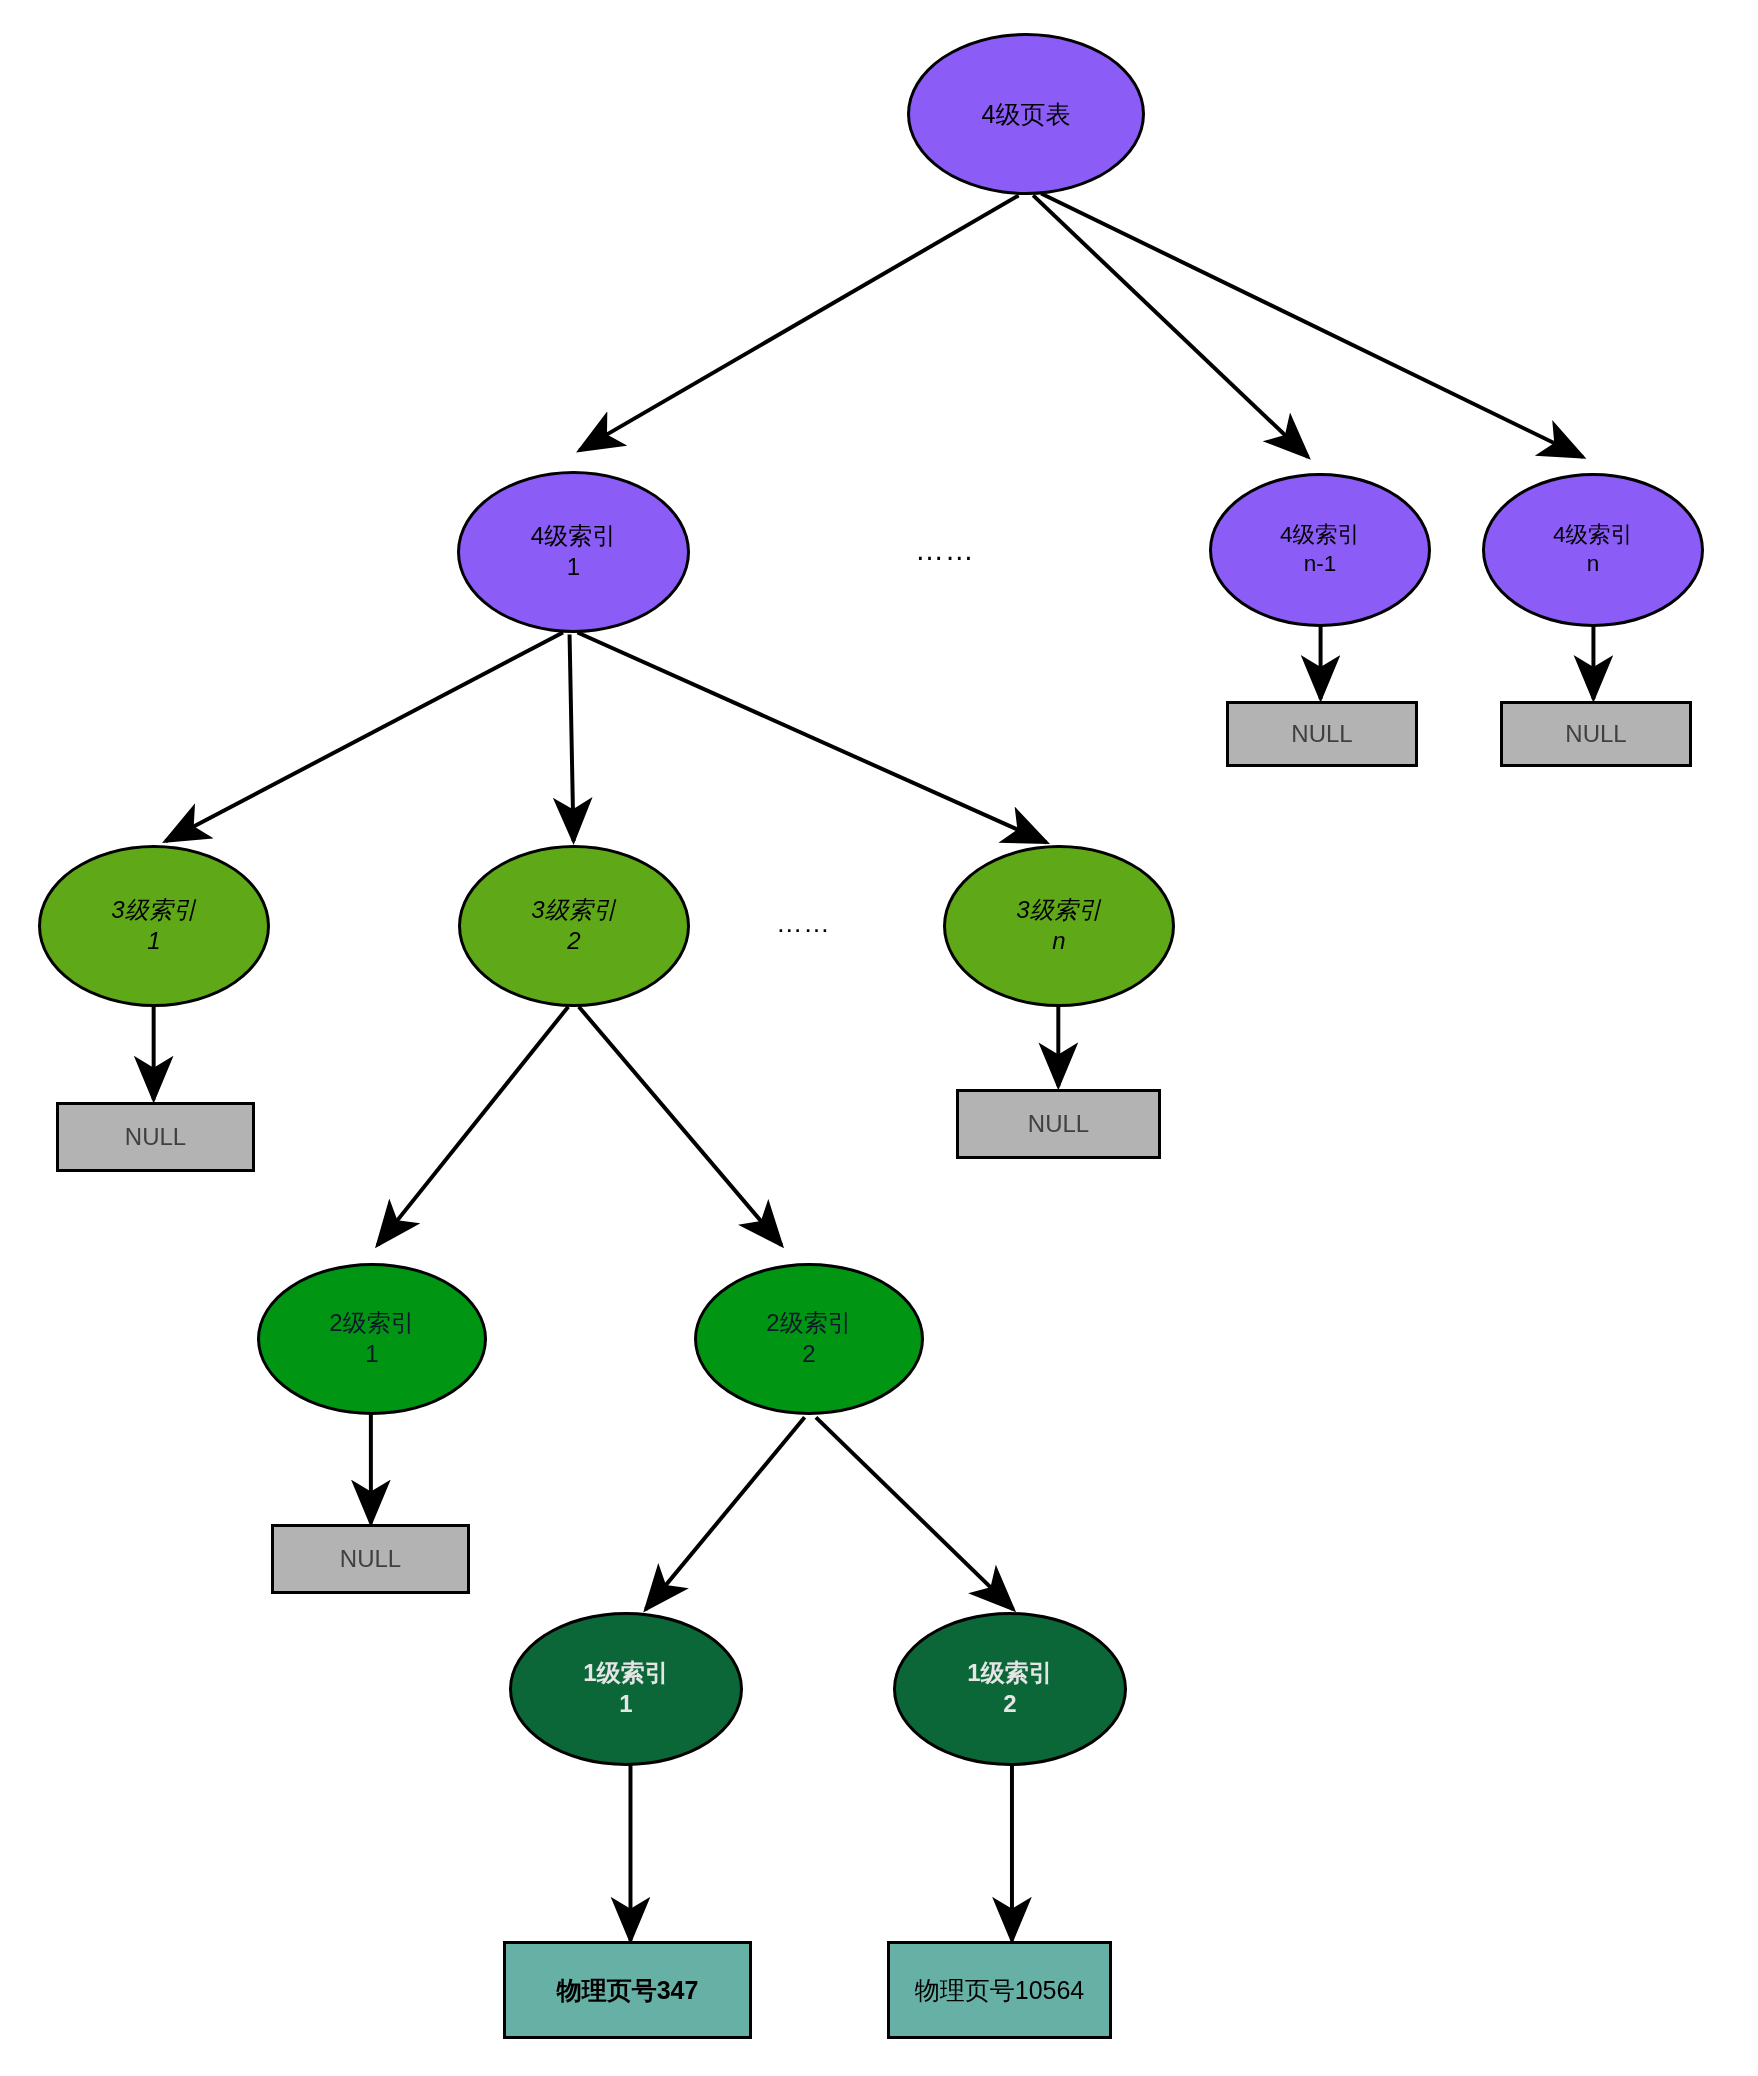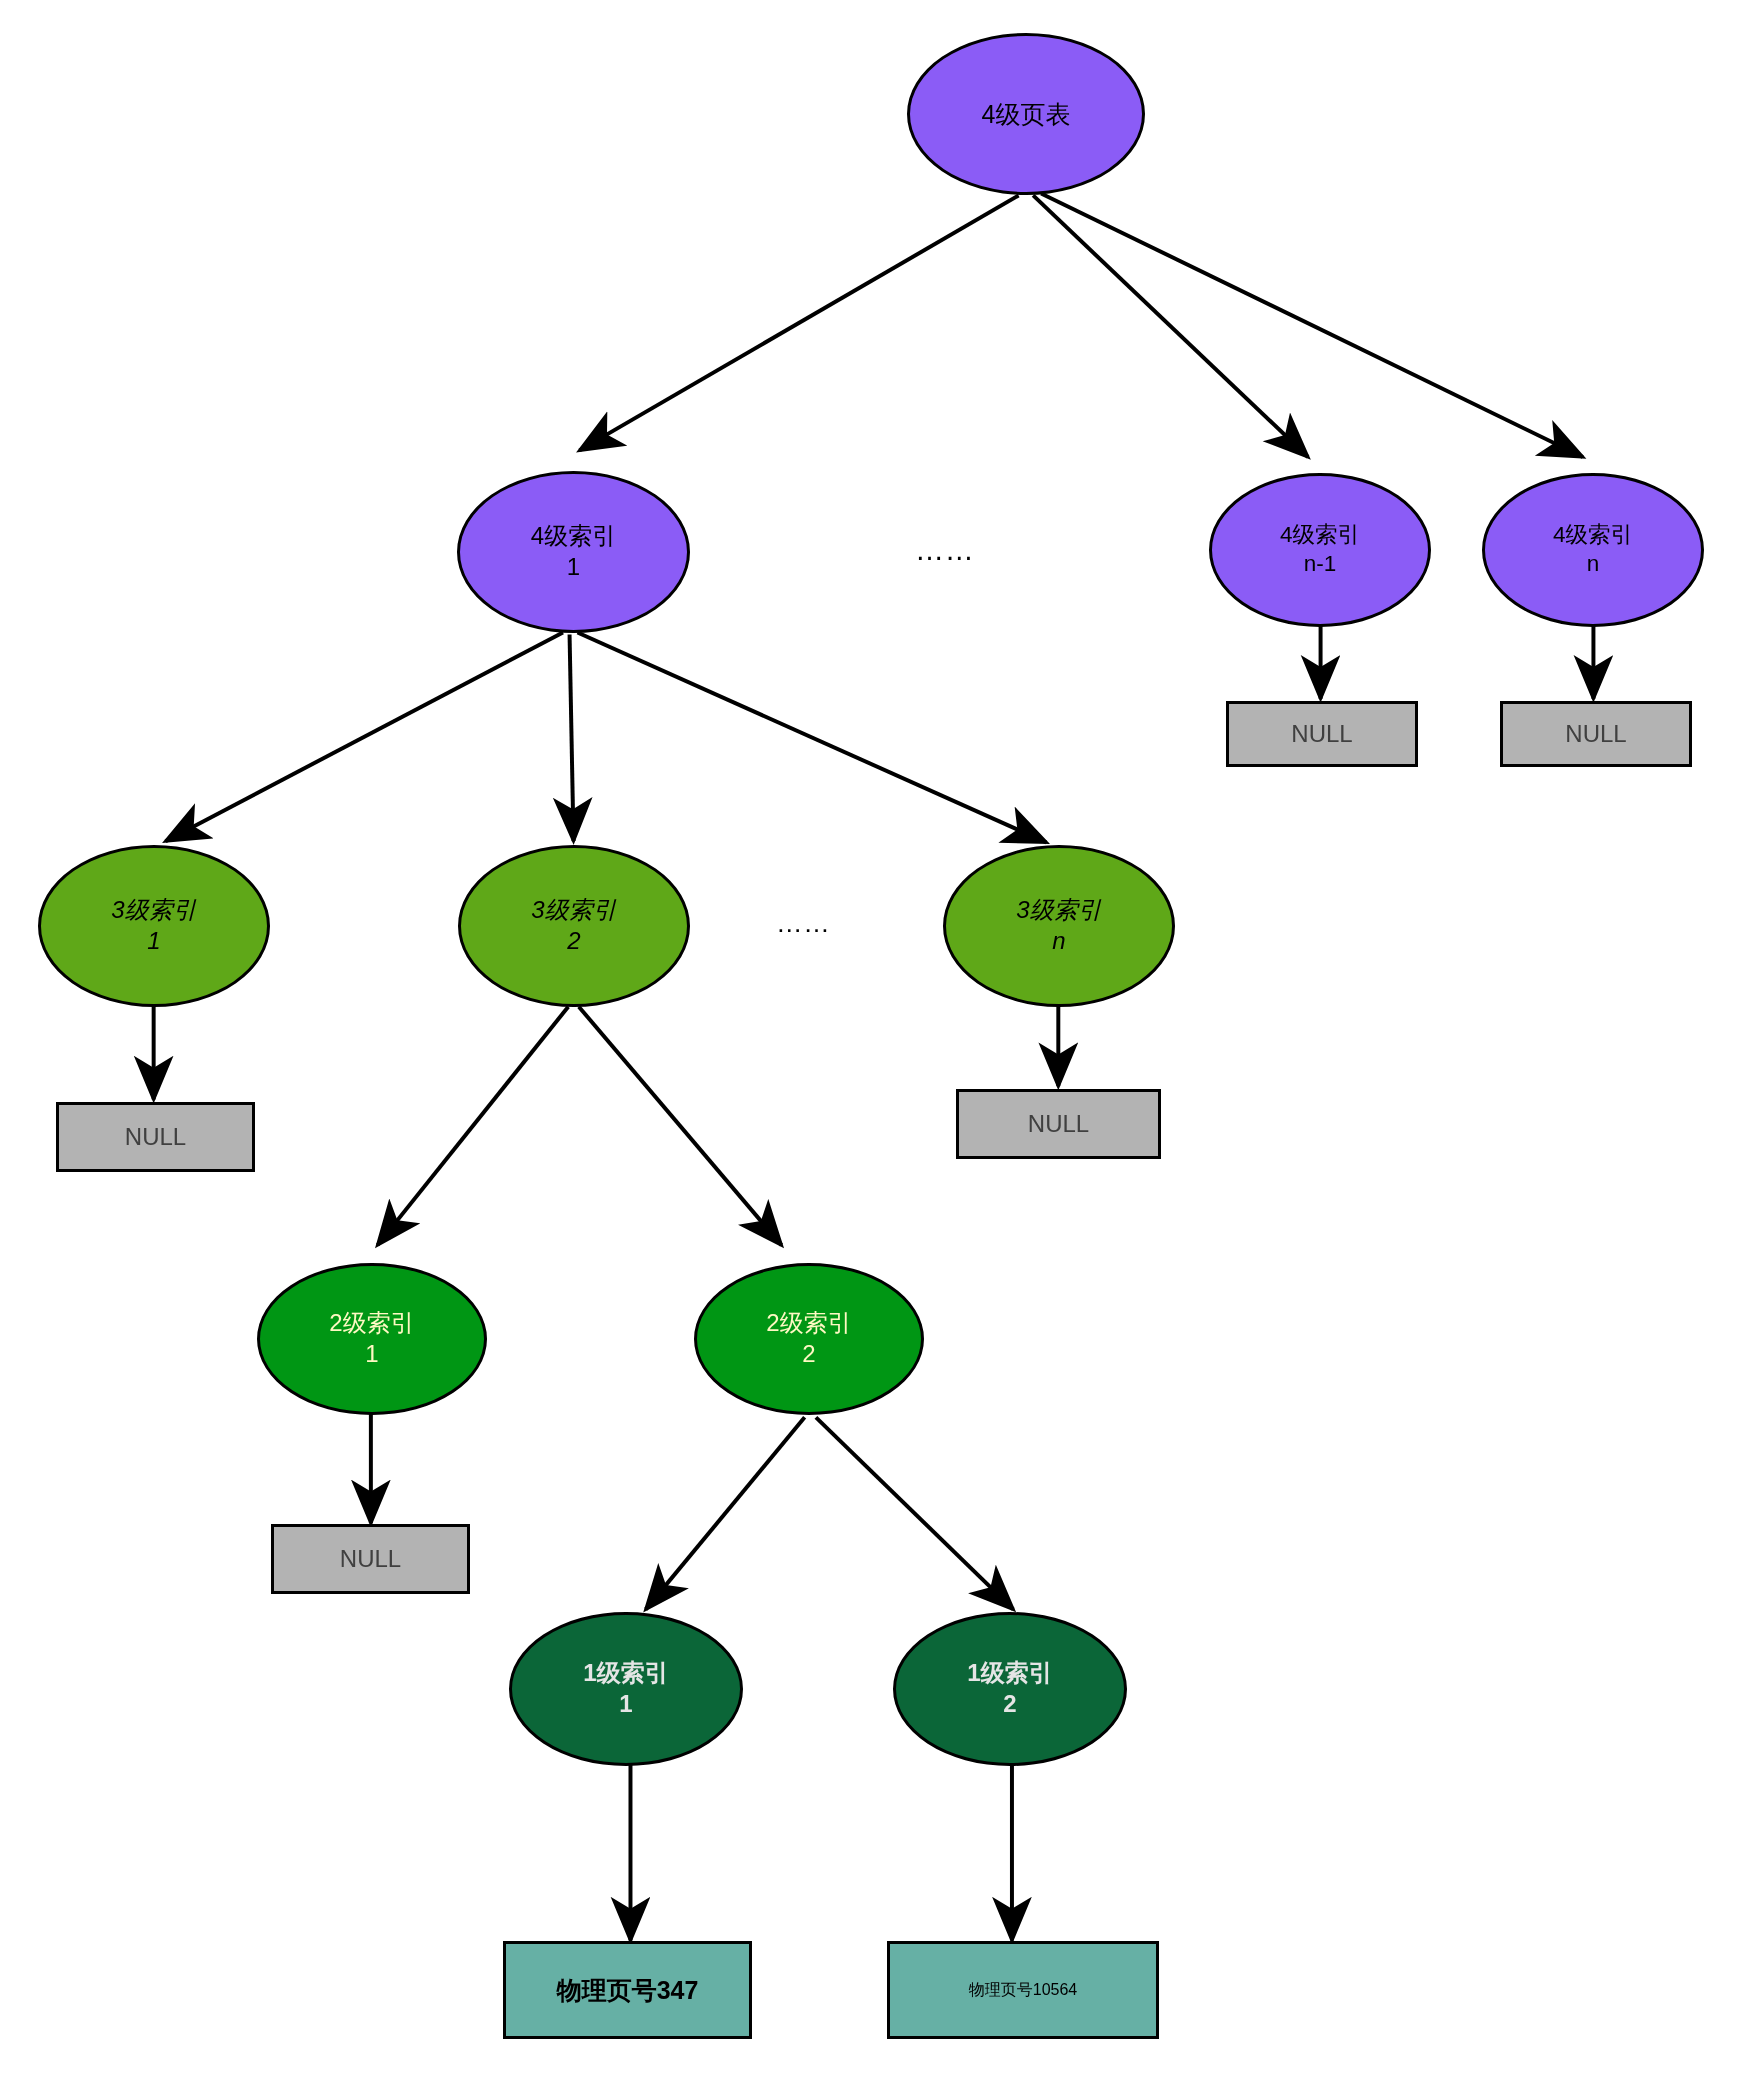--- a/index.html
+++ b/index.html
@@ -39,21 +39,21 @@
   .node.ellipse {
     border: 3.3px solid #000000;
     border-radius: 50%;
   }
   .node.rect {
     border: 3.3px solid #000000;
     border-radius: 0;
   }
   .lvl4      { background: #8b5cf6; color: #000000; }
   .lvl3      { background: #5fa818; color: #000000; font-style: italic; }
-  .lvl2      { background: #009614; color: #fef9c3; }
+  .lvl2      { background: #009614; color: #0f172a; }
   .lvl1      { background: #0b6638; color: #e5e5e5; font-weight: bold; }
   .nullbox   { background: #b3b3b3; color: #404040; }
   .pagebox   { background: #66b0a5; color: #000000; }
   .ellipsis {
     position: absolute;
     color: #000000;
     letter-spacing: 0.7px;
     white-space: nowrap;
   }
 </style>
@@ -145,16 +145,16 @@
   <div class="node rect nullbox" style="left:271px; top:1524px; width:199px; height:70px; font-size:24px;">NULL</div>
 
   <div class="node ellipse lvl1" style="left:509px; top:1612px; width:234px; height:154px; font-size:24px;">1级索引
 1</div>
 
   <div class="node ellipse lvl1" style="left:893px; top:1612px; width:234px; height:154px; font-size:24px;">1级索引
 2</div>
 
   <div class="node rect pagebox" style="left:503px; top:1941px; width:249px; height:98px; font-size:25px;font-weight:bold;">物理页号347</div>
 
-  <div class="node rect pagebox" style="left:887px; top:1941px; width:272px; height:98px; font-size:16px;">物理页号10564</div>
+  <div class="node rect pagebox" style="left:887px; top:1941px; width:225px; height:98px; font-size:25px;">物理页号10564</div>
 
 </div>
 
 
 </body></html>

